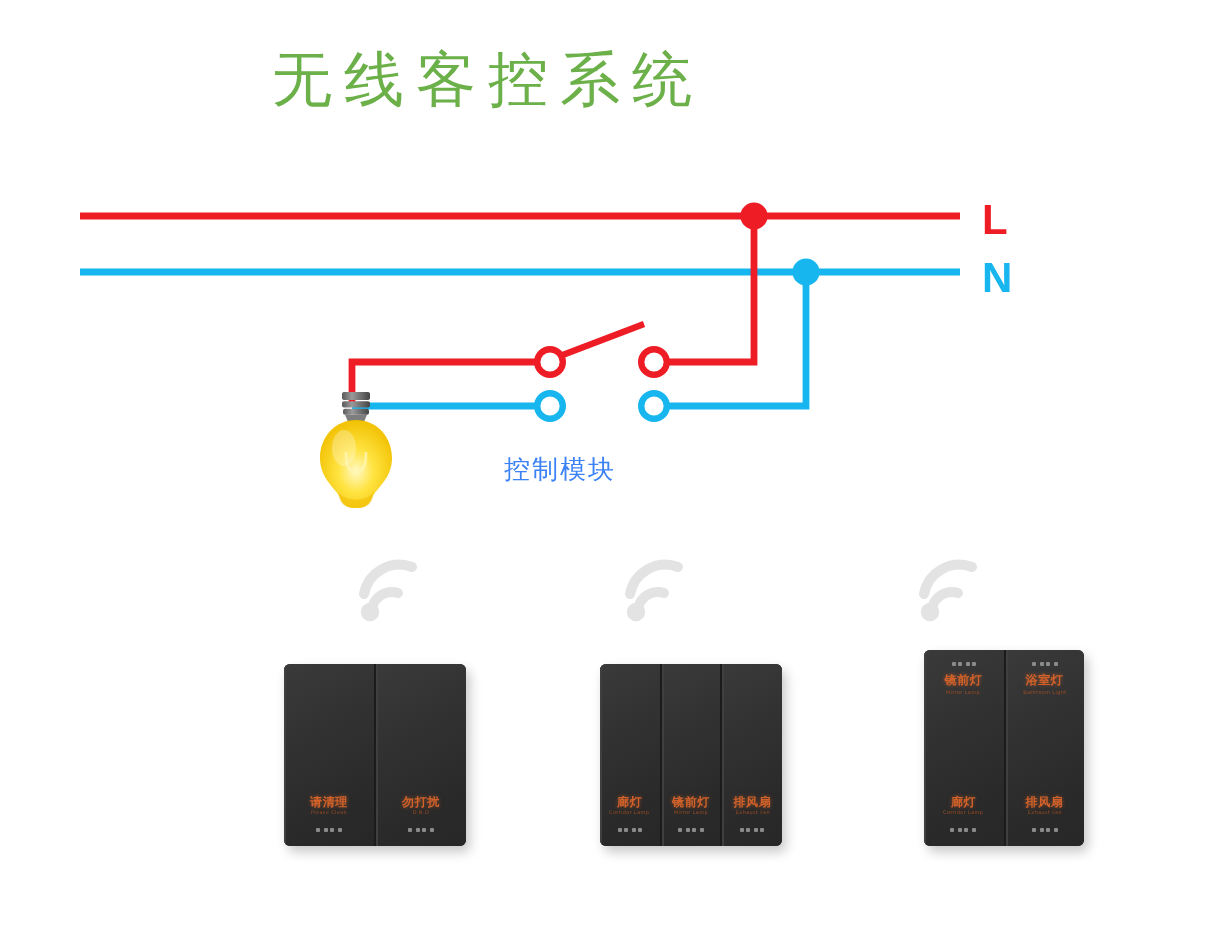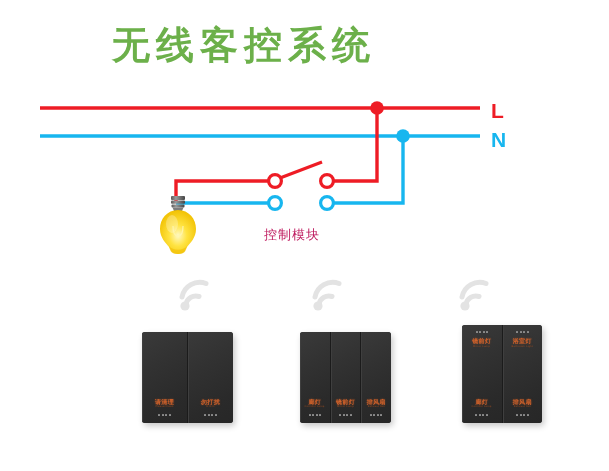--- a/index.html
+++ b/index.html
@@ -12,22 +12,22 @@
     overflow: hidden;
     font-family: "DejaVu Sans", "Liberation Sans", sans-serif;
   }
 
   
   #title {
     position: absolute;
     left: 0; top: 20px;
     width: 488px;
     text-align: center;
-    font-size: 38px;
-    font-weight: bold;
+    font-size: 30px;
+    font-weight: normal;
     letter-spacing: 6px;
     color: #6cb04a;
     white-space: nowrap;
   }
 
   
   #diagram {
     position: absolute;
     left: 0; top: 85px;
     width: 609px; height: 180px;
@@ -38,23 +38,23 @@
     position: absolute;
     font-size: 21px;
     font-weight: bold;
     font-family: "Liberation Sans", sans-serif;
   }
   #label-L { left: 491px; top: 99px;  color: #ee1c25; }
   #label-N { left: 491px; top: 128px; color: #17b6ef; }
 
   #module-label {
     position: absolute;
-    left: 264px; top: 226px;
+    left: 252px; top: 226px;
     font-size: 13px;
-    color: #be185d;
+    color: #3b82f6;
     letter-spacing: 1px;
   }
 
   
   #bulb { position: absolute; left: 157px; top: 196px; width: 42px; height: 62px; }
 
   
   .wifi {
     position: absolute;
     width: 44px; height: 34px;

